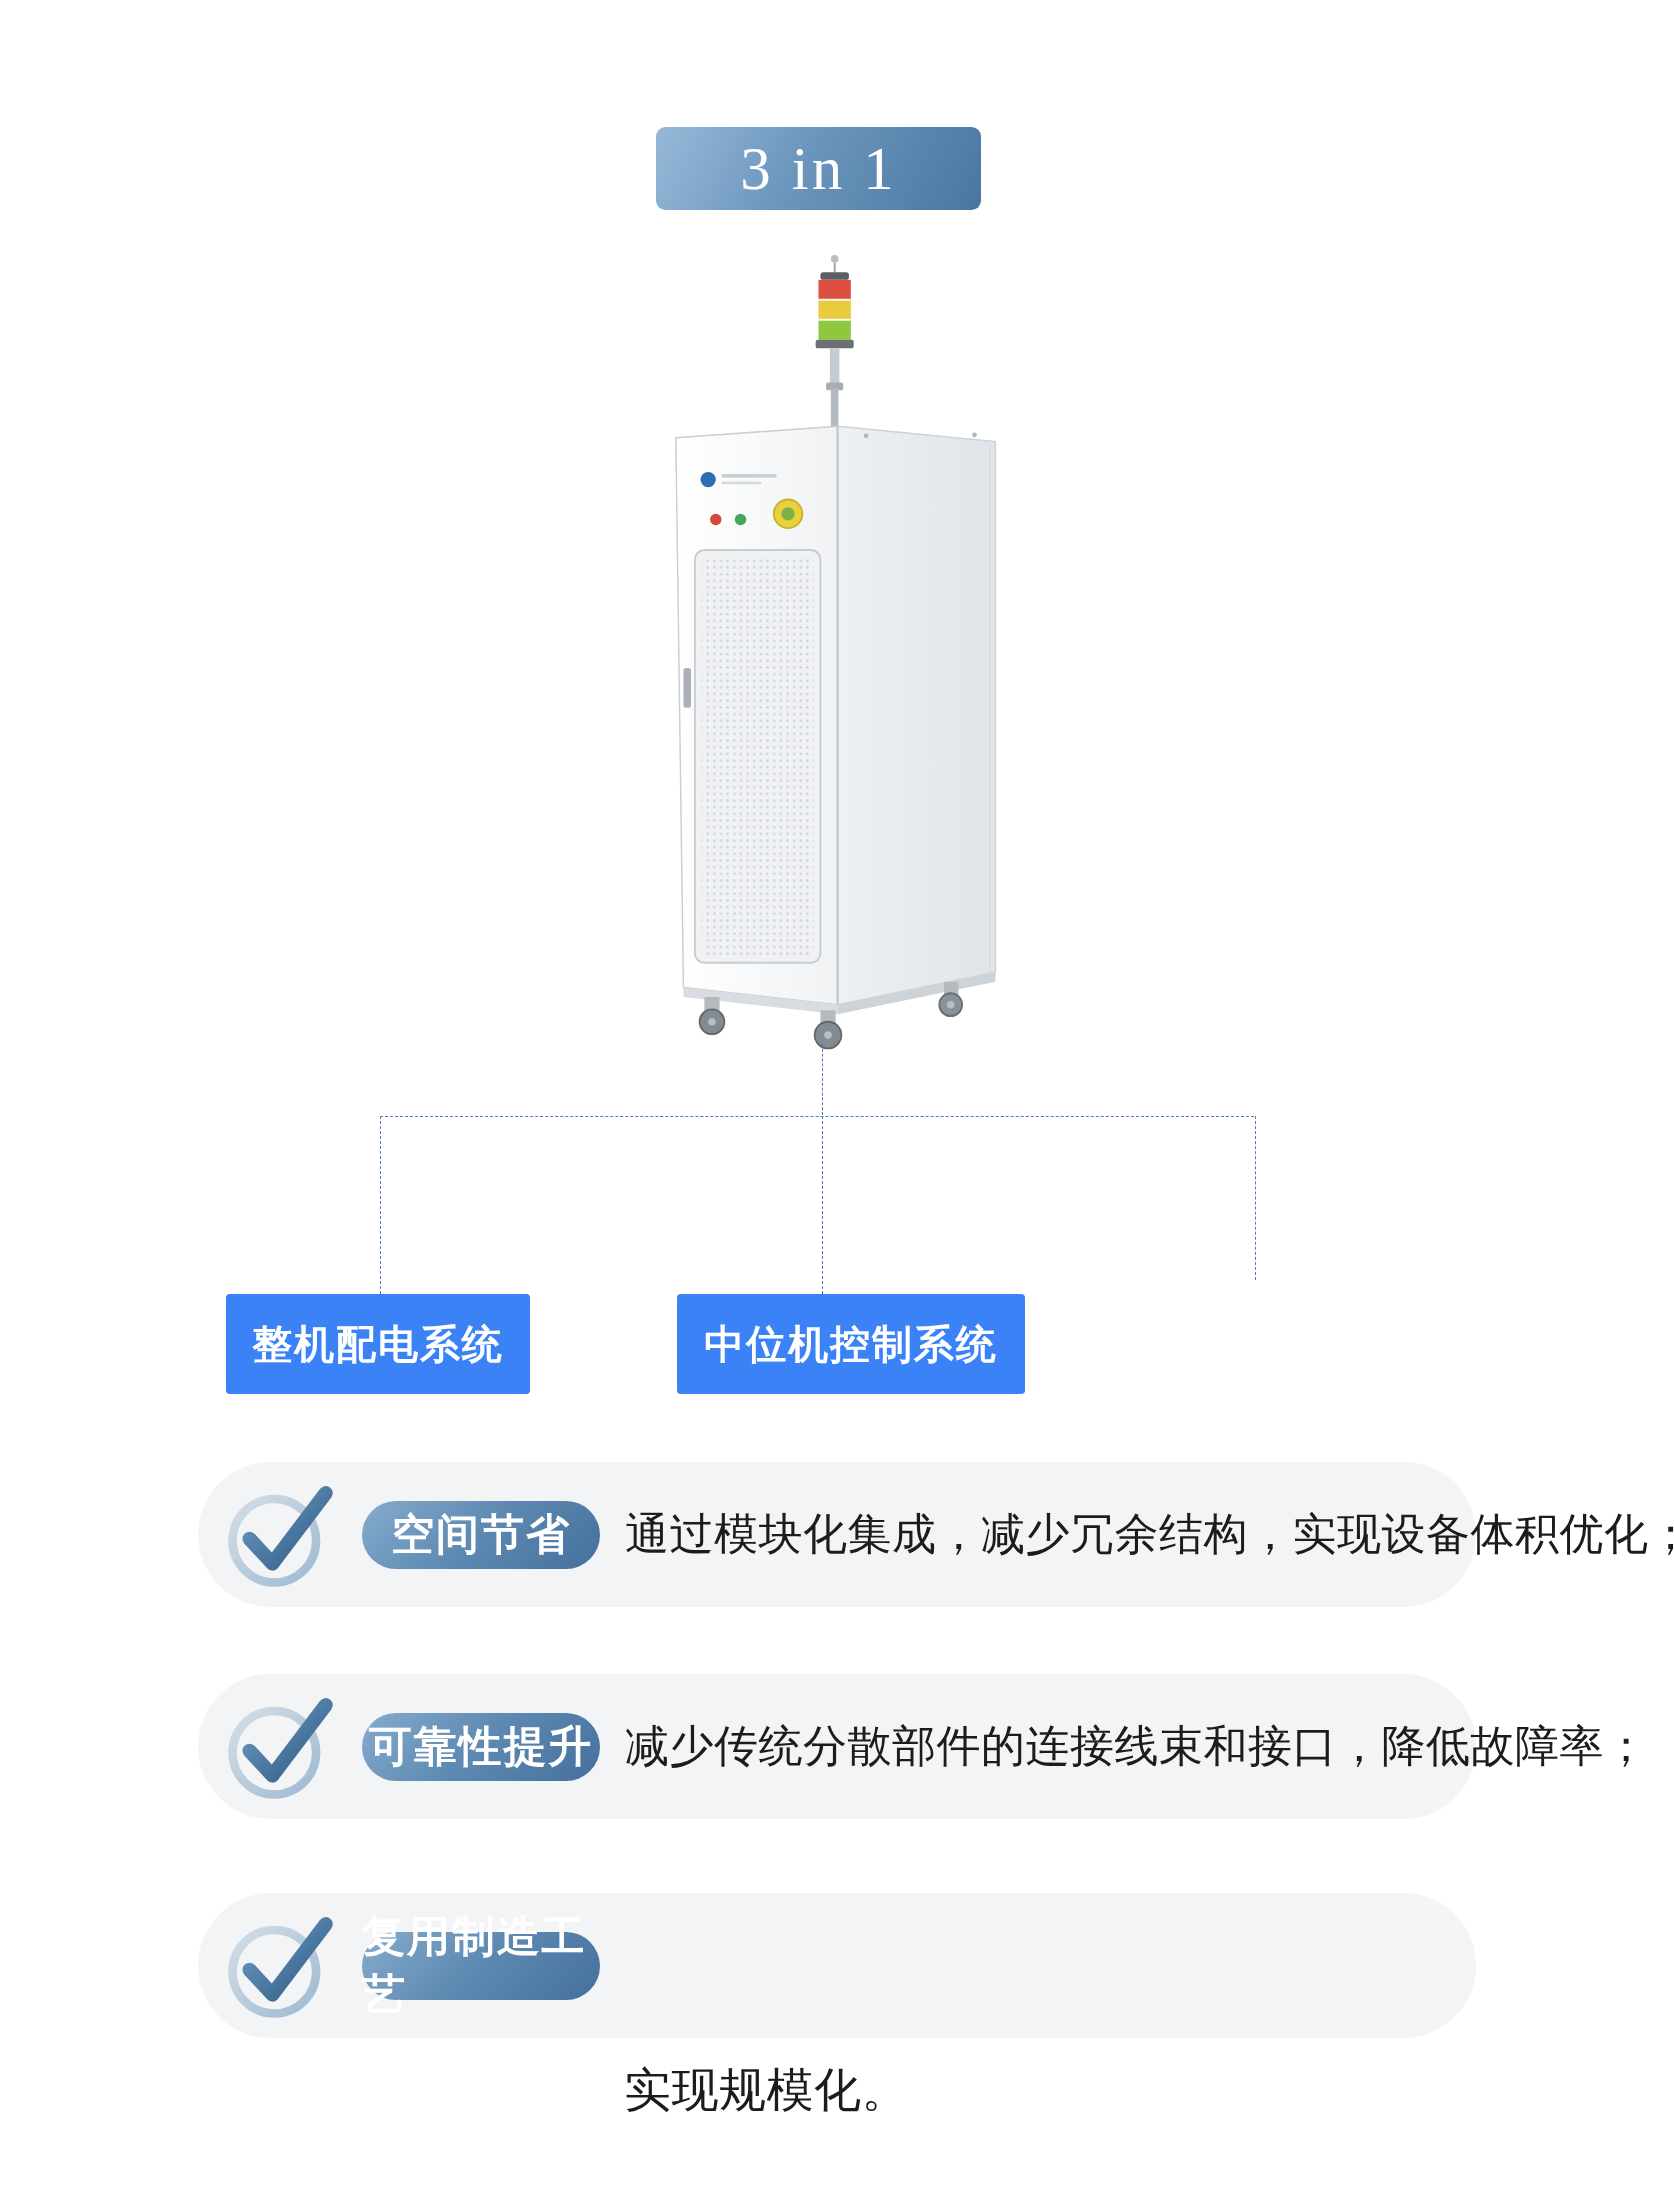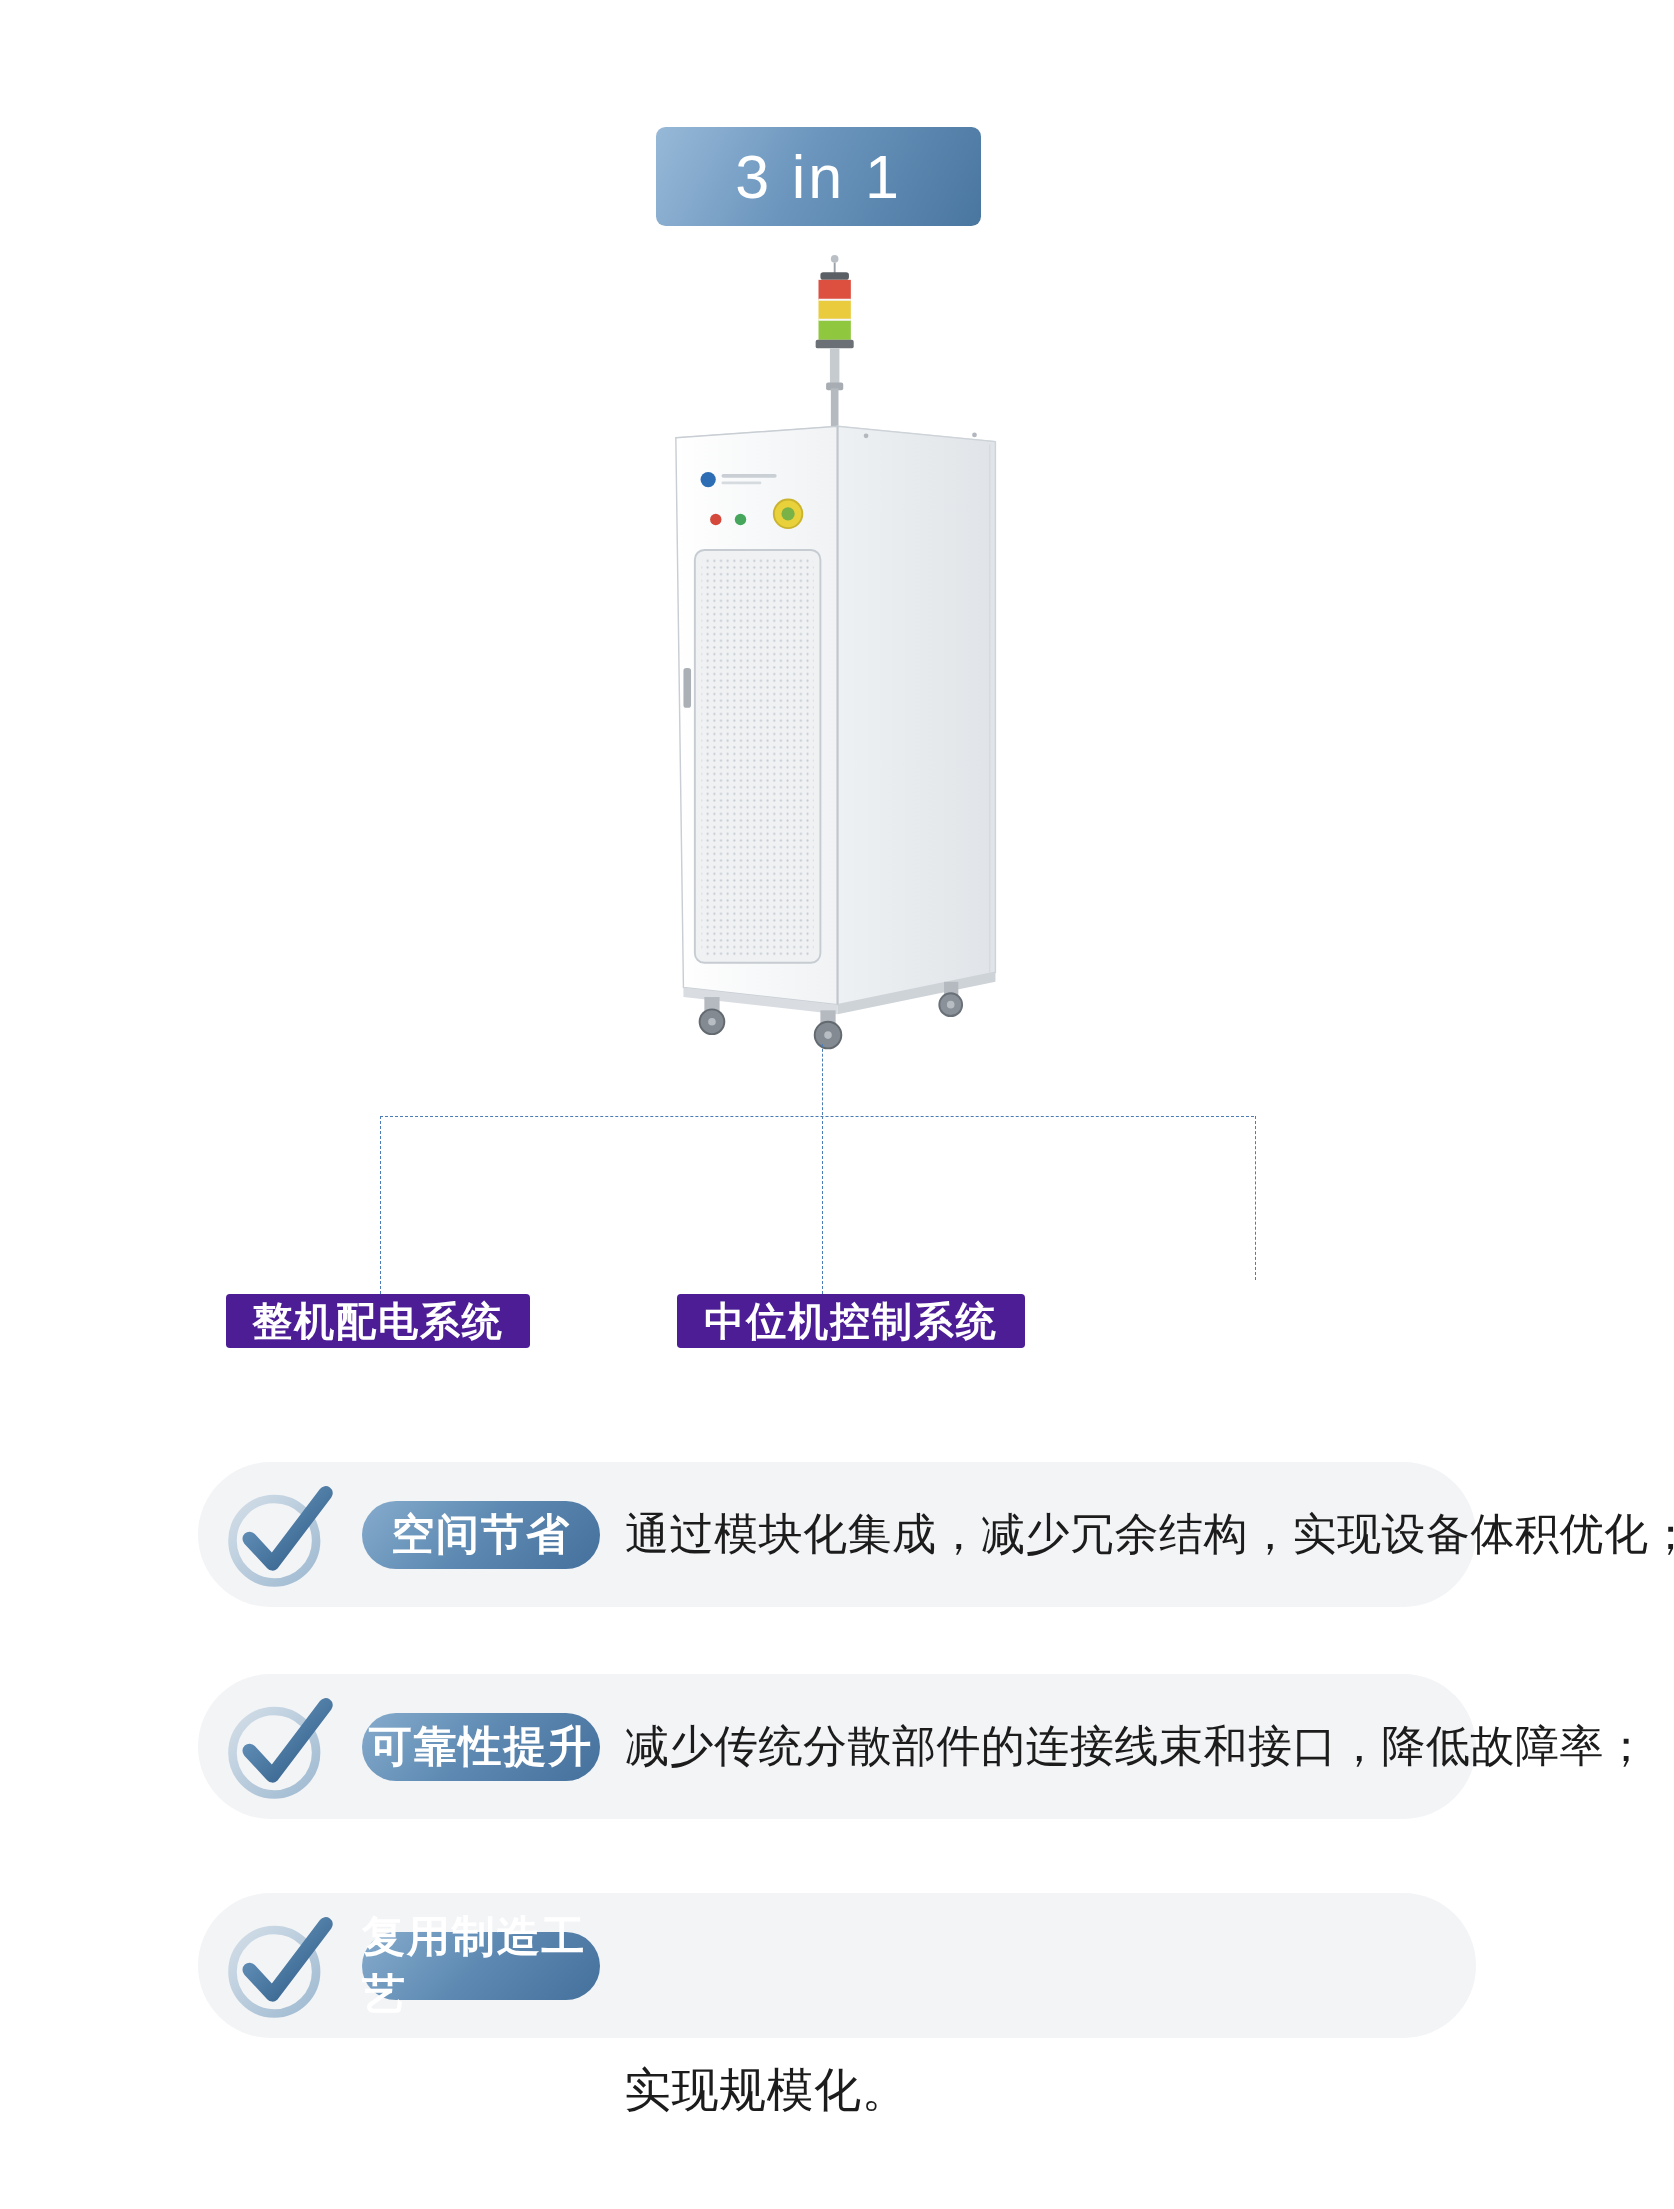--- a/index.html
+++ b/index.html
@@ -2,32 +2,32 @@
 <html style="font-size:15px"><head>
 <meta charset="utf-8">
 <style>
   * { margin:0; padding:0; box-sizing:border-box; }
   html,body { background:#ffffff; }
   .canvas {
     position:relative; width:1675px; height:2209px; background:#ffffff;
     font-family:"Liberation Sans","DejaVu Sans",sans-serif; overflow:hidden;
   }
   .badge {
-    position:absolute; left:656px; top:127px; width:325px; height:99px;
+    position:absolute; left:656px; top:127px; width:325px; height:83px;
     border-radius:9.5px;
     background:linear-gradient(118deg,#97b9d8 0%,#6b95bd 45%,#49769f 100%);
     color:#ffffff; font-size:61px; letter-spacing:2.9px;
-    display:flex; align-items:center; justify-content:center;
+    display:flex; align-items:center; justify-content:center;font-family:Liberation Serif, serif;
   }
   .device-svg { position:absolute; left:571px; top:238px; width:495px; height:818px; }
   .dash { position:absolute; }
   .dash.v { width:0; border-left:1.9px dashed #4b7cb5; }
   .dash.h { height:0; border-top:1.9px dashed #4b7cb5; }
   .sysbox {
-    position:absolute; height:54px; background:#4c1d95; border-radius:3.8px;
+    position:absolute; height:100px; background:#3b82f6; border-radius:3.8px;
     color:#ffffff; font-size:40px; font-weight:bold; letter-spacing:1.9px;
     display:flex; align-items:center; justify-content:center;
   }
   .sysbox.s1 { left:226px;  top:1294px; width:304px; }
   .sysbox.s2 { left:677px;  top:1294px; width:348px; }
   .sysbox.s3 { left:1071px; top:1279px; width:358px; }
   .feature { position:absolute; left:198px; width:1278px; }
   .feature.f1 { top:1462px; }
   .feature.f2 { top:1674px; }
   .feature.f3 { top:1893px; }

